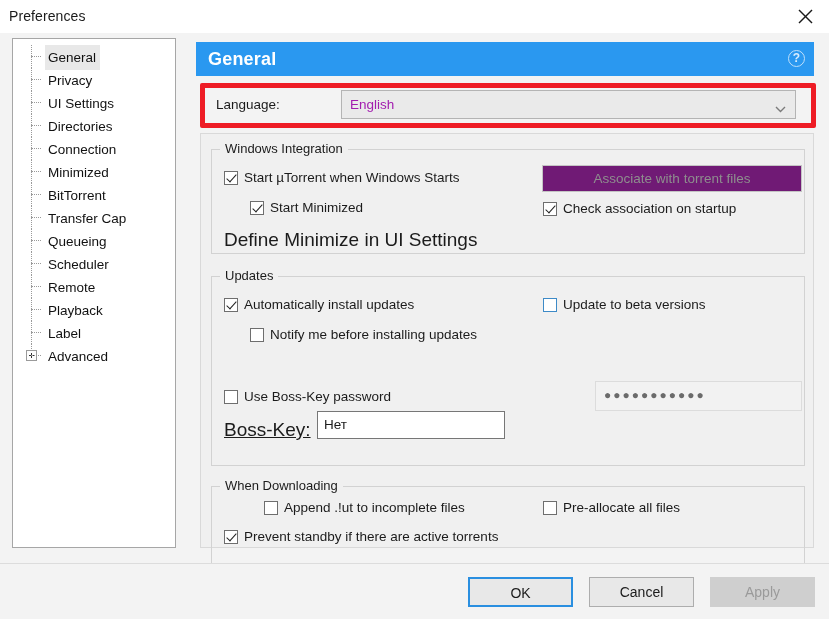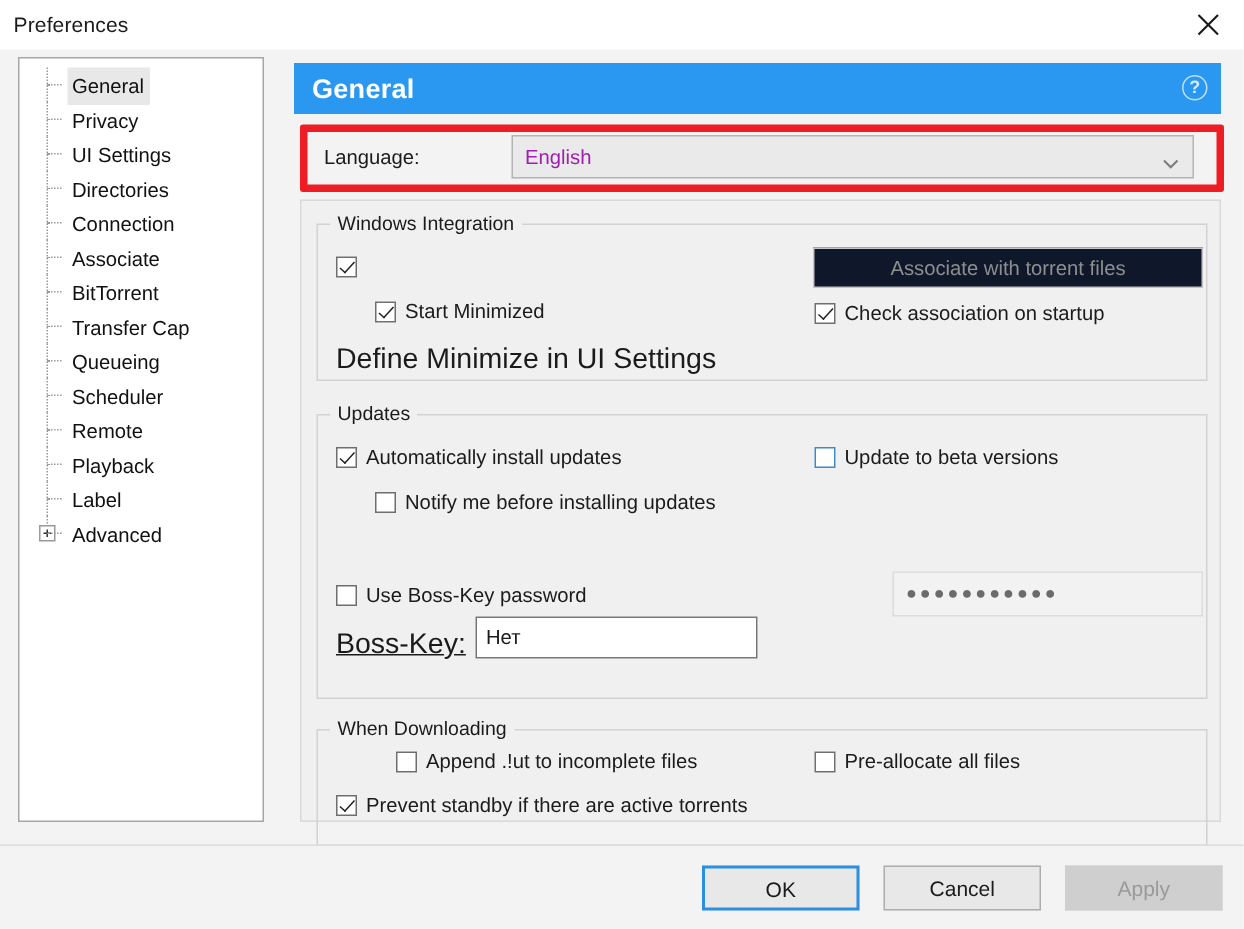--- a/index.html
+++ b/index.html
@@ -275,21 +275,21 @@
 
   .plain-text {
     position: absolute;
     font-size: 19px;
     color: #1b1b1b;
     white-space: nowrap;
   }
 
   .btn-disabled {
     position: absolute;
-    background: #0f172a;
+    background: #701a75;
     border: 1px solid #c4c4c4;
     color: #8e8e8e;
     font-size: 13.5px;
     text-align: center;
     box-sizing: border-box;
     cursor: default;
   }
 
   .textbox {
     position: absolute;
@@ -375,21 +375,21 @@
 
 <div class="dialog-body">
 
   <div class="tree-panel">
     <div class="tree-list">
       <div class="tree-item selected"><span class="label-box">General</span></div>
       <div class="tree-item"><span class="label-box">Privacy</span></div>
       <div class="tree-item"><span class="label-box">UI Settings</span></div>
       <div class="tree-item"><span class="label-box">Directories</span></div>
       <div class="tree-item"><span class="label-box">Connection</span></div>
-      <div class="tree-item"><span class="label-box">Associate</span></div>
+      <div class="tree-item"><span class="label-box">Minimized</span></div>
       <div class="tree-item"><span class="label-box">BitTorrent</span></div>
       <div class="tree-item"><span class="label-box">Transfer Cap</span></div>
       <div class="tree-item"><span class="label-box">Queueing</span></div>
       <div class="tree-item"><span class="label-box">Scheduler</span></div>
       <div class="tree-item"><span class="label-box">Remote</span></div>
       <div class="tree-item"><span class="label-box">Playback</span></div>
       <div class="tree-item"><span class="label-box">Label</span></div>
       <div class="tree-item last has-expander">
         <span class="expander"></span>
         <span class="label-box">Advanced</span>
@@ -417,21 +417,21 @@
     </div>
 
     <div class="annot-rect"></div>
 
     <div class="panel">
 
       <div class="groupbox" style="left:10px; top:15px; width:594px; height:105px;">
         <div class="gb-title">Windows Integration</div>
 
         <div class="cb" style="left:12px; top:20px;">
-          <span class="box checked"></span>
+          <span class="box checked"></span><span>Start µTorrent when Windows Starts</span>
         </div>
 
         <div class="cb" style="left:38px; top:50px;">
           <span class="box checked"></span><span>Start Minimized</span>
         </div>
 
         <div class="plain-text" style="left:12px; top:79px;">Define Minimize in UI Settings</div>
 
         <div class="btn-disabled" style="left:330px; top:15px; width:260px; height:27px; line-height:25px;">Associate with torrent files</div>
 

